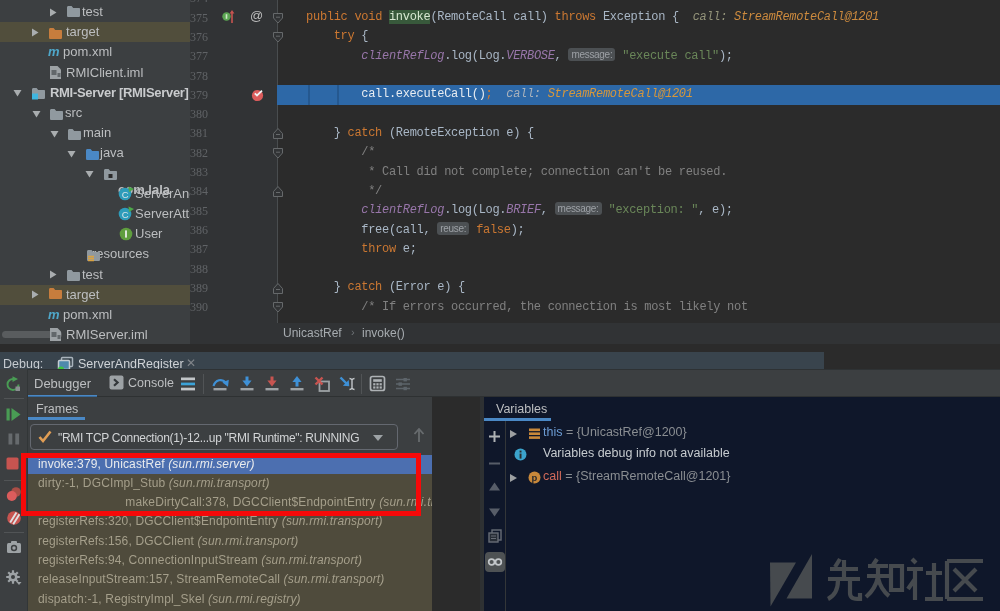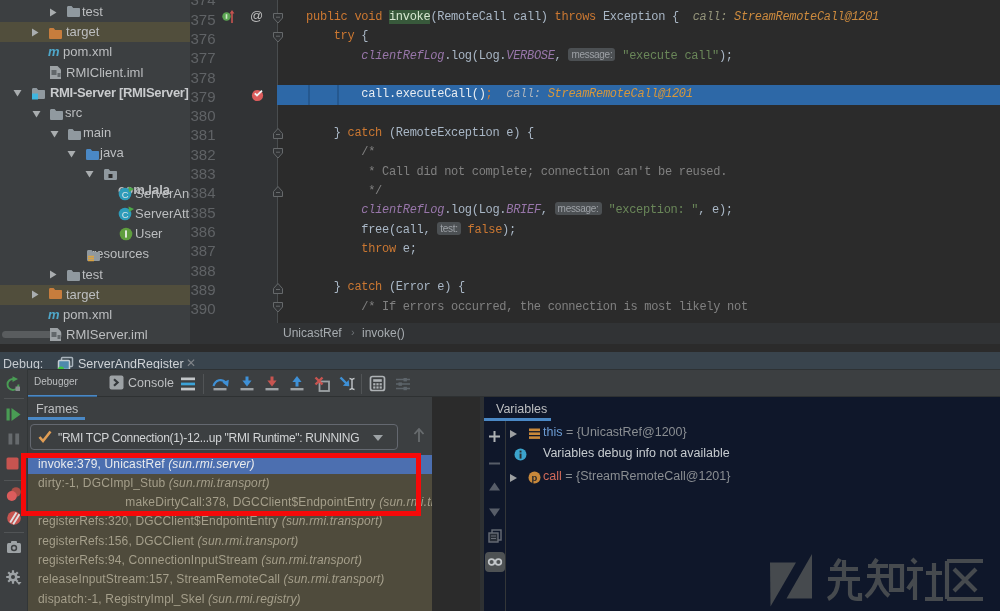--- a/index.html
+++ b/index.html
@@ -2,32 +2,32 @@
 <html><head>
 <meta charset="utf-8">
 <style>
   html,body{margin:0;padding:0;}
   body{width:1000px;height:611px;overflow:hidden;background:#2B2B2B;font-family:"Liberation Sans",sans-serif;position:relative;}
   .abs{position:absolute;}
   
   #tree{left:0;top:0;width:190px;height:344px;background:#3C3F41;overflow:hidden;}
   #editor{left:190px;top:0;width:810px;height:323px;background:#2B2B2B;overflow:hidden;}
   #crumbs{left:190px;top:323px;width:810px;height:21px;background:#313335;}
-  #dbghdr{left:0;top:352px;width:1000px;height:25px;background:#39444D;}
+  #dbghdr{left:0;top:352px;width:824px;height:25px;background:#39444D;}
   #toolrow{left:0;top:369px;width:1000px;height:28px;background:#3C3F41;border-top:1px solid #2e3234;box-sizing:border-box;}
   #vtool{left:0;top:369px;width:28px;height:242px;background:#3C3F41;border-right:1px solid #323637;box-sizing:border-box;}
   #frames{left:28px;top:397px;width:404px;height:214px;background:#3C3F41;overflow:hidden;}
   #vars{left:480px;top:397px;width:584px;height:214px;background:#0f172a;overflow:hidden;border-left:4px solid #2e3133;box-sizing:border-box;}
   
   .trow{position:absolute;left:0;width:190px;height:20px;font-size:13px;color:#BCBEC0;white-space:nowrap;text-align:right;}
   .trow span.lbl{position:absolute;top:2px;}
   .olive{background:#514E3C;}
   .tbold{font-weight:bold;color:#C9CBCD;}
   
-  .ln{position:absolute;width:26px;text-align:center;font-family:Liberation Sans, sans-serif;font-size:15px;color:#606366;}
+  .ln{position:absolute;width:26px;text-align:left;font-family:Liberation Serif, serif;font-size:12px;color:#606366;}
   .cl{position:absolute;left:88.5px;height:19.32px;line-height:19.32px;font-family:"Liberation Mono",monospace;font-size:12px;letter-spacing:-0.3px;color:#A9B7C6;white-space:pre;}
   .k{color:#CC7832;}
   .s{color:#6A8759;}
   .cm{color:#808080;}
   .fld{color:#9876AA;font-style:italic;}
   .hintl{color:#94947A;font-style:italic;}
   .hintv{color:#CC8A3E;font-style:italic;}
   .chip{display:inline-block;background:#4C5053;color:#9DA1A6;font-family:"Liberation Sans",sans-serif;font-size:10px;line-height:13px;border-radius:3px;padding:0 3px;vertical-align:1px;}
   
   .ultab{position:absolute;height:3px;background:#4A88C5;}
@@ -215,21 +215,21 @@
 
   <div class="cl" style="top:8px;">    <span class="k">public</span> <span class="k">void</span> <span style="background:#38593B;color:#D7E8D2;">invoke</span>(RemoteCall call) <span class="k">throws</span> Exception {  <span class="hintl">call:</span> <span class="hintv">StreamRemoteCall@1201</span></div>
   <div class="cl" style="top:27.3px;">        <span class="k">try</span> {</div>
   <div class="cl" style="top:46.6px;">            <span class="fld">clientRefLog</span>.log(Log.<span class="fld">VERBOSE</span>, <span class="chip">message:</span> <span class="s">"execute call"</span>);</div>
   <div class="cl" style="top:85.3px;color:#E8EDF2;">            call.executeCall()<span style="color:#CC7832;">;</span>  <span class="hintl" style="color:#A9B2BC;">call:</span> <span class="hintv" style="color:#D6973C;">StreamRemoteCall@1201</span></div>
   <div class="cl" style="top:124px;">        } <span class="k">catch</span> (RemoteException e) {</div>
   <div class="cl" style="top:143.3px;"><span class="cm">            /*</span></div>
   <div class="cl" style="top:162.6px;"><span class="cm">             * Call did not complete; connection can't be reused.</span></div>
   <div class="cl" style="top:181.9px;"><span class="cm">             */</span></div>
   <div class="cl" style="top:201.2px;">            <span class="fld">clientRefLog</span>.log(Log.<span class="fld">BRIEF</span>, <span class="chip">message:</span> <span class="s">"exception: "</span>, e);</div>
-  <div class="cl" style="top:220.5px;">            free(call, <span class="chip">test:</span> <span class="k">false</span>);</div>
+  <div class="cl" style="top:220.5px;">            free(call, <span class="chip">reuse:</span> <span class="k">false</span>);</div>
   <div class="cl" style="top:239.8px;">            <span class="k">throw</span> e;</div>
   <div class="cl" style="top:278.4px;">        } <span class="k">catch</span> (Error e) {</div>
   <div class="cl" style="top:297.7px;"><span class="cm">            /* If errors occurred, the connection is most likely not</span></div>
 
   <svg class="abs" style="left:31px;top:7px;" width="16" height="18" viewBox="0 0 16 18">
     <circle cx="5.5" cy="9.5" r="4.2" fill="#5BA653"></circle>
     <rect x="4.7" y="7.2" width="1.6" height="4.6" fill="#cfe8c8"></rect>
     <path d="M11 3 L8.6 6.6 L10.2 6.6 L10.2 16 L11.8 16 L11.8 6.6 L13.4 6.6 Z" fill="#C75450"></path>
   </svg>
   <div class="abs" style="left:60px;top:8px;font-size:13px;color:#BDBDBD;font-family:'Liberation Sans';">@</div>
@@ -281,21 +281,21 @@
     <rect x="4.5" y="2.5" width="11" height="9" rx="1" fill="none" stroke="#A9B3BC" stroke-width="1.5"></rect>
     <rect x="1.5" y="5.5" width="11" height="9" rx="1" fill="#4E89AC" stroke="#C6CDD3" stroke-width="1.5"></rect>
     <circle cx="4" cy="14.5" r="3" fill="#3EC43E"></circle>
   </svg>
   <span class="abs" style="left:78px;top:5px;font-size:12.5px;color:#CED2D6;">ServerAndRegister</span>
   <span class="abs" style="left:186px;top:4px;font-size:12px;color:#80858A;">✕</span>
   <div class="ultab" style="left:46px;top:22px;width:159px;"></div>
 </div>
 
 <div class="abs" id="toolrow">
-  <span class="abs" style="left:34px;top:6px;font-size:10px;color:#BDBFC1;">Debugger</span>
+  <span class="abs" style="left:34px;top:6px;font-size:13px;color:#BDBFC1;">Debugger</span>
   <div class="ultab" style="left:22px;top:25px;width:75px;"></div>
   <svg class="abs" style="left:109px;top:5px;" width="15" height="15" viewBox="0 0 15 15">
     <rect x="0.5" y="0.5" width="14" height="14" rx="2" fill="#9DA2A5"></rect>
     <path d="M5 4.2 L8.6 7.5 L5 10.8" stroke="#33373A" stroke-width="2.2" fill="none"></path>
   </svg>
   <span class="abs" style="left:128px;top:6px;font-size:12.5px;color:#BDBFC1;">Console</span>
 
   <svg class="abs" style="left:181px;top:7px;" width="14" height="14" viewBox="0 0 14 14">
     <rect x="0" y="0.5" width="14" height="2.7" fill="#C2C6C8"></rect>
     <rect x="0" y="5.6" width="14" height="2.7" fill="#3BA3D8"></rect>

